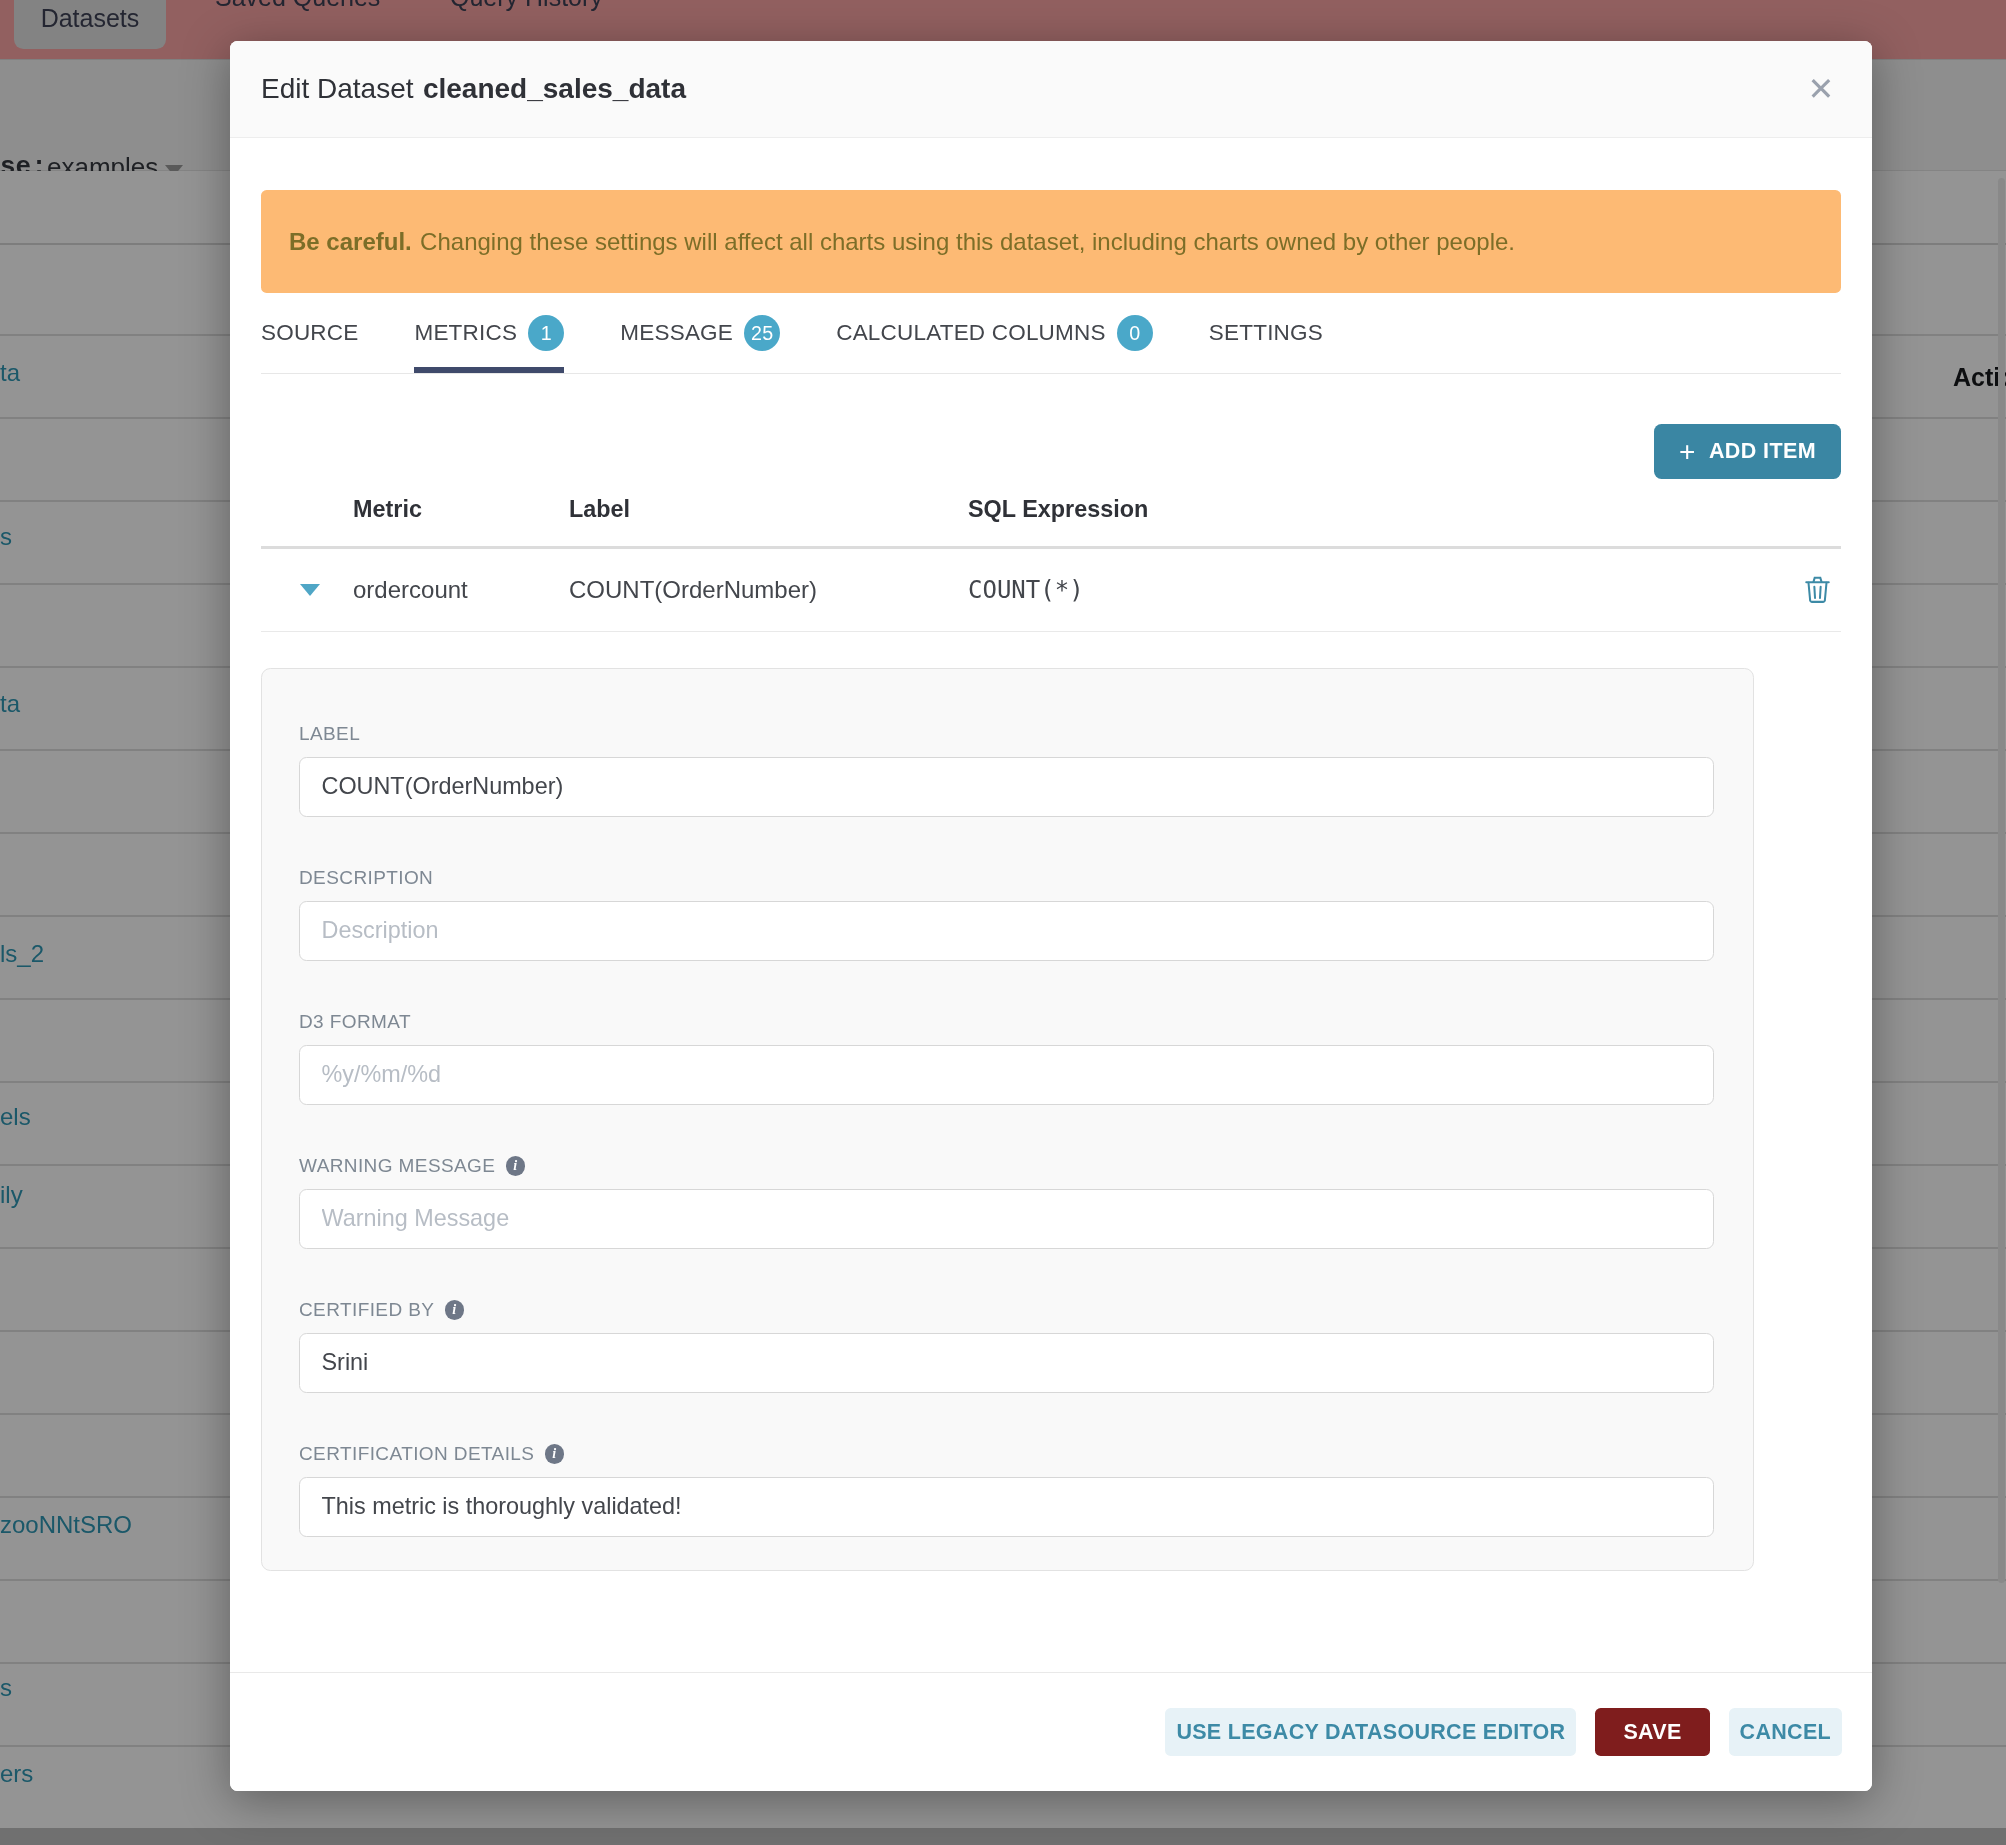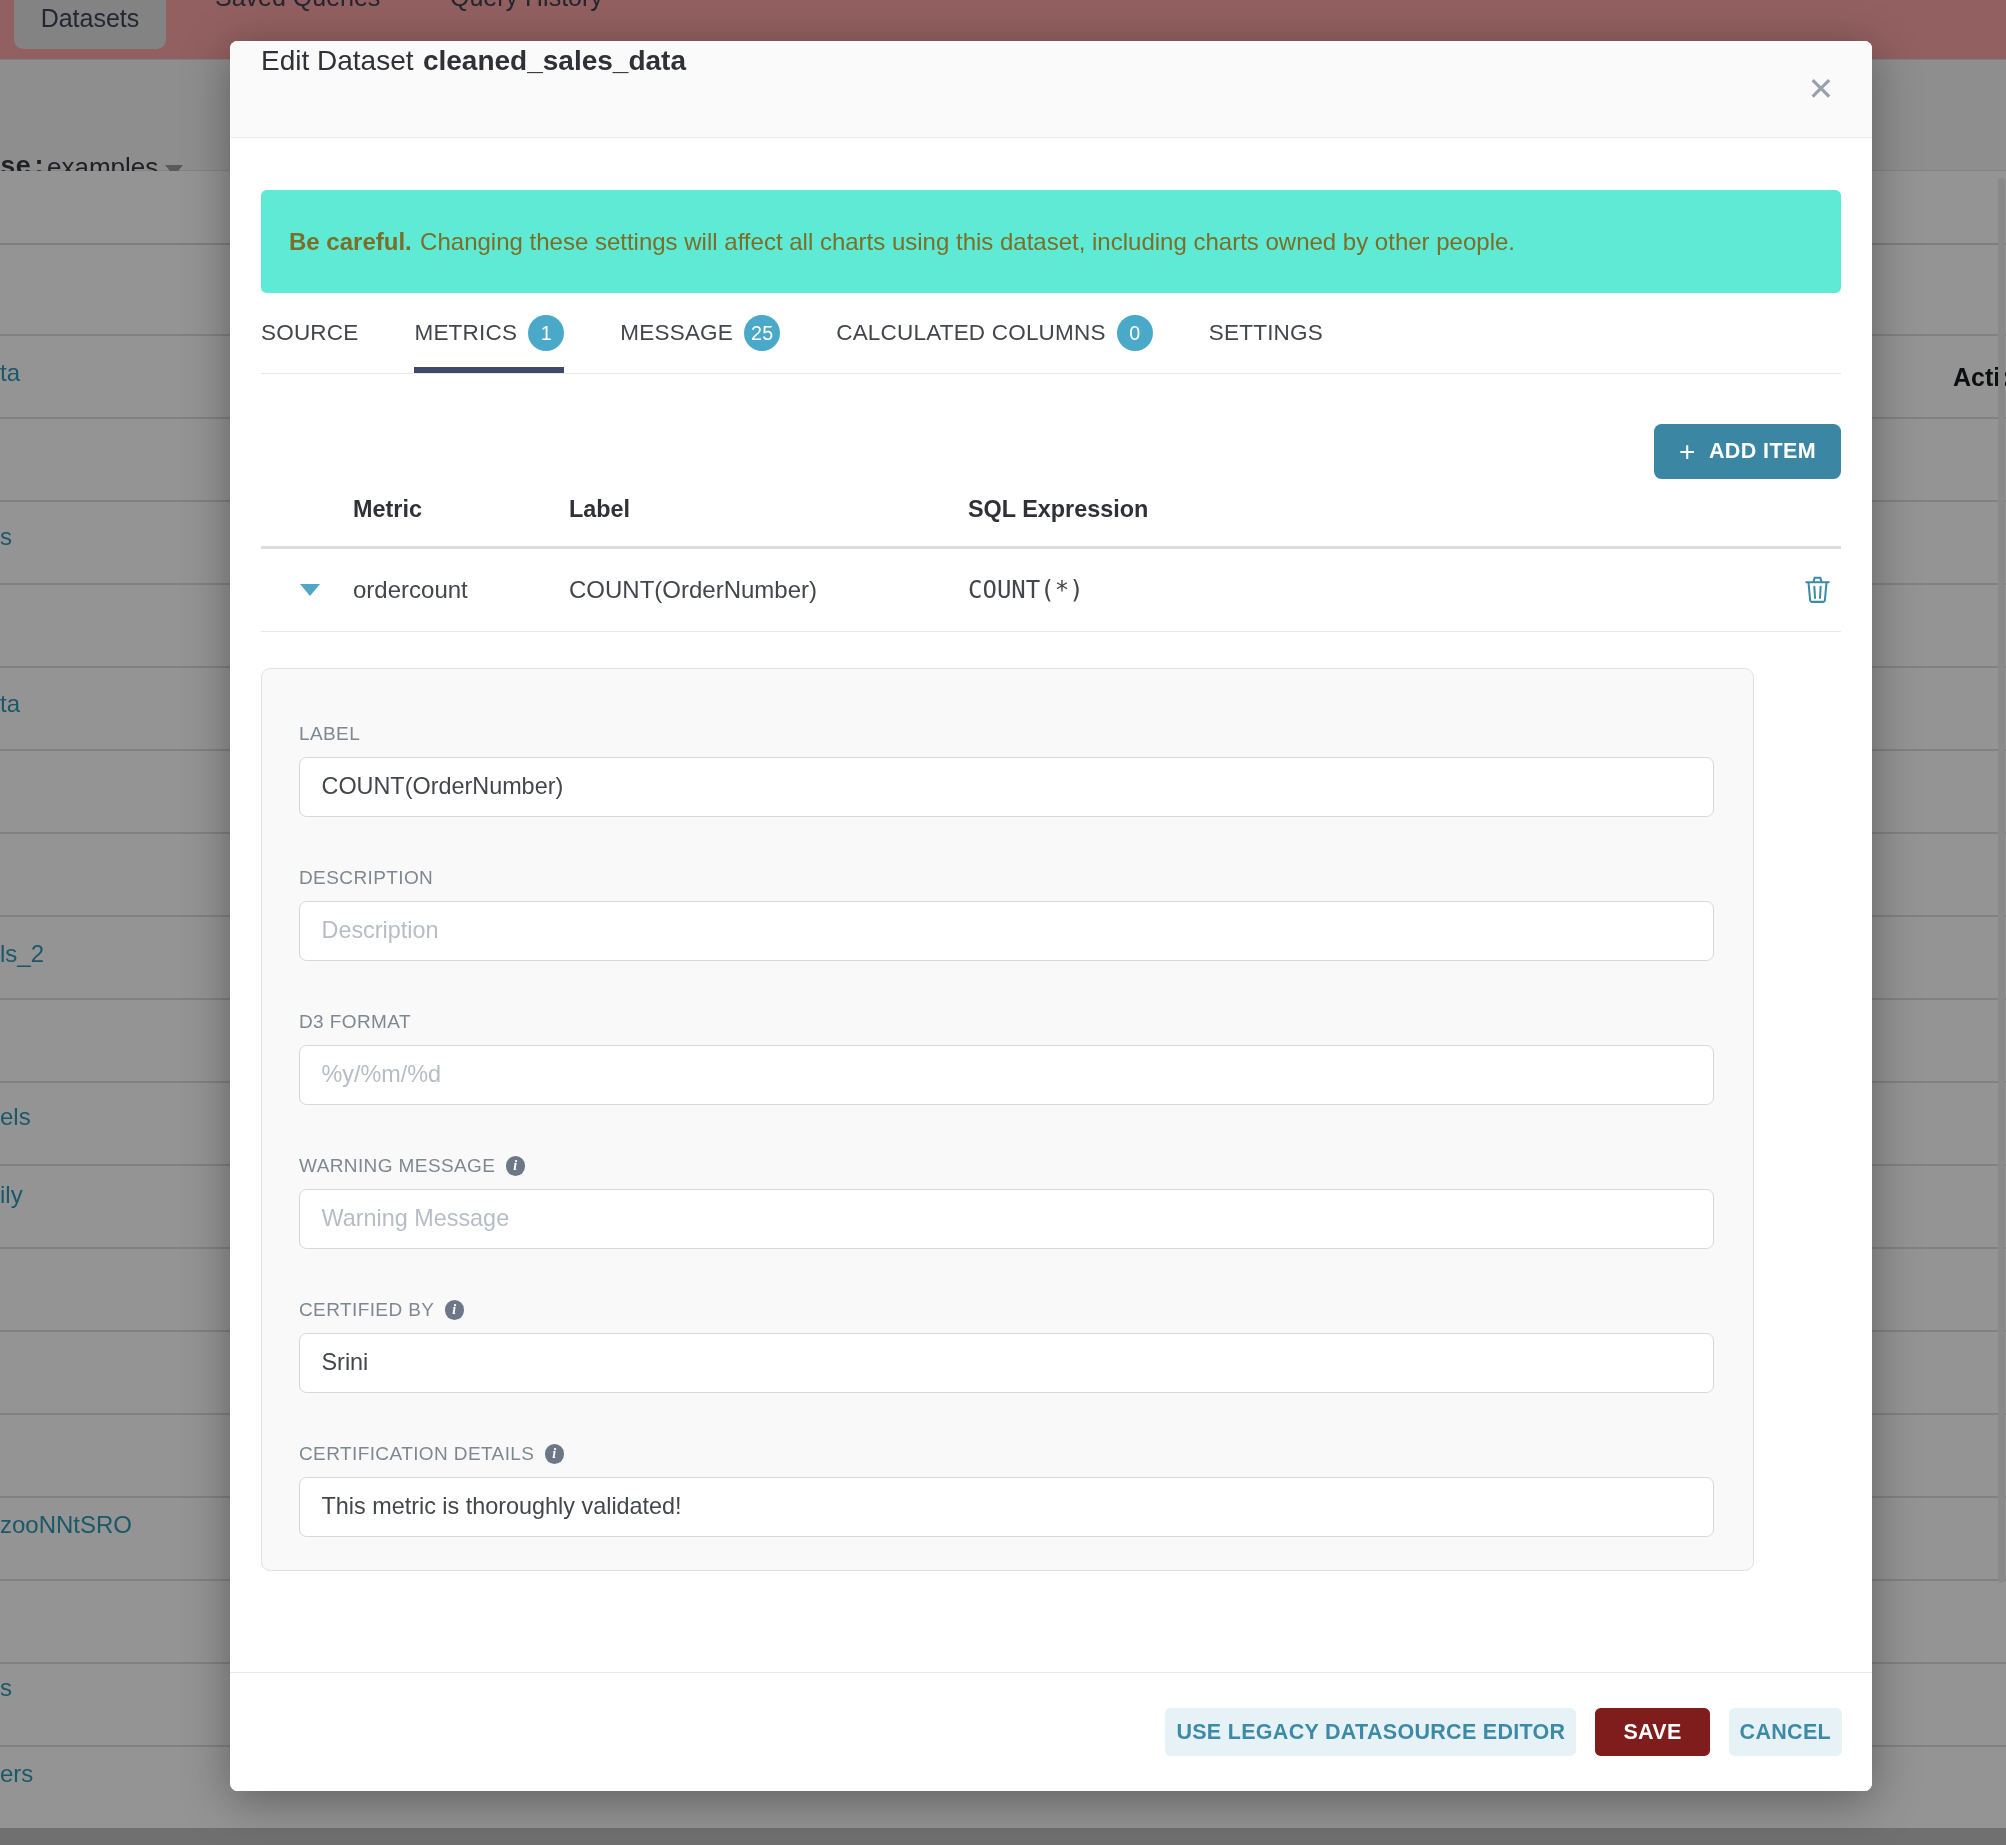--- a/index.html
+++ b/index.html
@@ -66,33 +66,33 @@
   
   .modal {
     position: absolute; left: 230px; top: 41px; width: 1642px; height: 1750px;
     background: #ffffff; border-radius: 7.5px;
     box-shadow: 0 9.4px 47px rgba(0,0,0,0.35);
     overflow: hidden;
   }
   .modal-header {
     position: relative; height: 97px; background: #fafafa;
     border-bottom: 0.9px solid #ededed;
-    display: flex; padding: 4px 31px;
+    display: flex; align-items: center; padding: 10px 31px;
   }
   .modal-title { font-size: 28px; color: #2f3137; font-weight: 400; }
   .modal-title .ds-name { font-weight: 700; margin-left: 9.4px; }
   .modal-close {
     position: absolute; right: 32px; top: 50%; transform: translateY(-50%);
     font-size: 32px; color: #9aa1ad; line-height: 1; cursor: pointer;
     background: none; border: none; font-family: inherit; padding: 5.6px;
   }
   .modal-body { padding: 0 31px; position: relative; }
 
   .warning-banner {
-    margin-top: 52px; height: 103px; background: #5eead4; border-radius: 5.6px;
+    margin-top: 52px; height: 103px; background: #fdba74; border-radius: 5.6px;
     display: flex; align-items: center; padding: 0 28px;
     font-size: 24px; color: #7c6e28;
   }
   .warning-banner .bold { font-weight: 700; margin-right: 8.4px; }
 
   .tabs-row {
     display: flex; align-items: stretch; gap: 56px; height: 81px;
     border-bottom: 0.9px solid #e7e7e7; margin-top: 0;
   }
   .tab-item {

